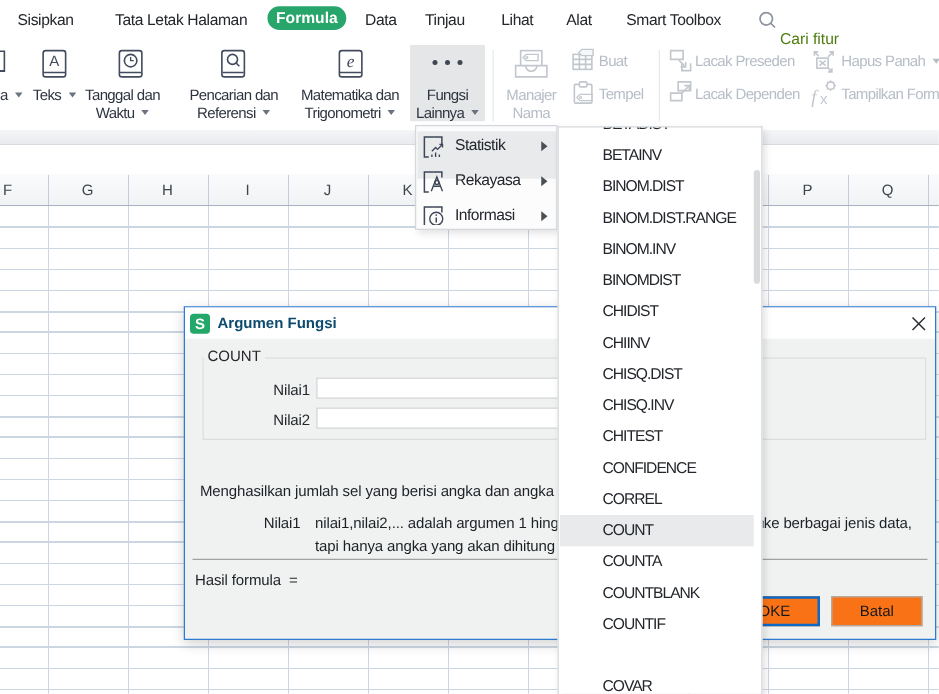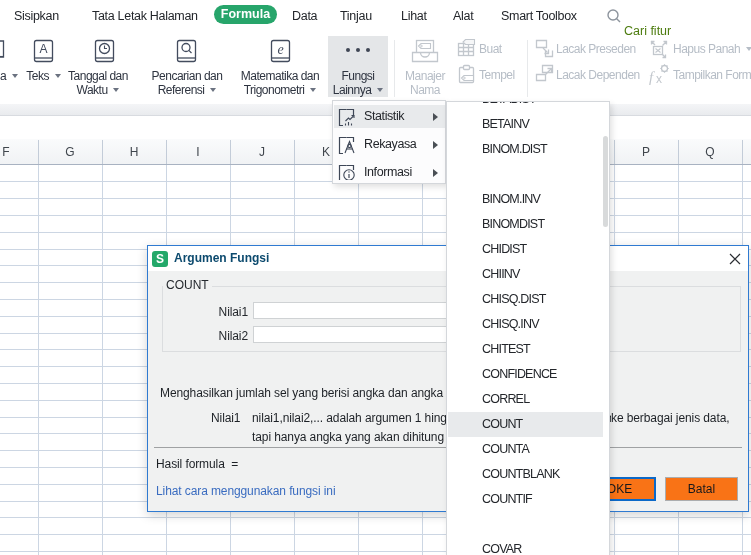--- a/index.html
+++ b/index.html
@@ -23,21 +23,21 @@
   .fungsi-bg { position:absolute; left:328px; top:4px; width:60px; height:61px; background:#e4e6e8; }
   .vsep { position:absolute; width:1px; background:#e7e9eb; }
   
   .fbar { position:absolute; top:116px; left:0; width:751px; height:23px; background:#fff; }
   .chead { position:absolute; top:139px; left:0; width:751px; height:26px;
      background:linear-gradient(#fafbfc,#f0f2f4); }
   .colh { position:absolute; top:6px; width:64px; text-align:center; font-size:12px; color:#40464d; }
   
   .ddmenu { position:absolute; left:332px; top:100px; width:114px; height:84px; background:#fcfcfd;
      border:1px solid #d4d7db; box-shadow:2px 3px 6px rgba(0,0,0,0.12); z-index:30; }
-  .ddrow { position:absolute; left:1px; width:111px; height:23px; }
+  .ddrow { position:absolute; left:1px; width:111px; height:38px; }
   .ddrow.hl { background:#e8eaec; }
   .ddtxt { position:absolute; left:30px; top:4px; font-size:12.5px; letter-spacing:-0.4px; color:#23262b; }
   .ddarrow { position:absolute; right:7px; top:7.5px; width:0; height:0;
      border-top:4px solid transparent; border-bottom:4px solid transparent; border-left:5px solid #4a4f55; }
   
   .submenu { position:absolute; left:446px; top:101px; width:164px; height:454px; background:#fff;
      border:1px solid #d4d7db; border-bottom:none; box-shadow:2px 3px 6px rgba(0,0,0,0.12); z-index:31; overflow:hidden; }
   .subitem { position:absolute; left:1px; width:155px; height:25px; font-size:12.5px; letter-spacing:-0.8px;
      color:#23262b; line-height:25px; padding-left:34px; }
   .subitem.sel { background:#e8eaec; }
@@ -257,21 +257,20 @@
   <div class="finput" style="top:56px;"></div>
   <div class="flabel" style="left:0px;top:83px;">Nilai2</div>
   <div class="finput" style="top:80px;"></div>
   <div class="desc" style="left:12px;top:140px;">Menghasilkan jumlah sel yang berisi angka dan angka di dalam daftar argumen</div>
   <div class="desc" style="left:63px;top:165px;">Nilai1</div>
   <div class="desc" style="left:104px;top:165px;">nilai1,nilai2,... adalah argumen 1 hingga 255 yang dapat berisi atau merujuk</div>
   <div class="desc" style="left:463px;top:165px;background:#f0f1f1;padding-right:4px;">ke berbagai jenis data,</div>
   <div class="desc" style="left:104px;top:184px;">tapi hanya angka yang akan dihitung</div>
   <div class="hr"></div>
   <div class="desc" style="left:8px;top:211px;">Hasil formula&nbsp;&nbsp;=</div>
-  <div class="link">Lihat cara menggunakan fungsi ini</div>
   <div class="btn def" style="left:435px;">OKE</div>
   <div class="btn" style="left:517px;">Batal</div>
 </div>
 
 <div class="ddmenu">
   <div class="ddrow hl" style="top:4px;">
     <div class="ddtxt">Statistik</div>
       <div class="ddarrow"></div>
   </div>
   <div class="ddrow" style="top:32px;">
@@ -301,20 +300,21 @@
     <circle cx="11" cy="67" r="5.2" stroke-width="1.1"></circle>
     <path d="M 11 66 V 70" stroke-width="1.2"></path>
     <circle cx="11" cy="64" r="0.7" fill="#3e4757" stroke="none"></circle>
   </svg>
 </div>
 
 <div class="submenu">
 <div class="subitem" style="top:-15px;">BETADIST</div>
 <div class="subitem" style="top:10px;">BETAINV</div>
 <div class="subitem" style="top:35px;">BINOM.DIST</div>
+<div class="subitem" style="top:60px;">BINOM.DIST.RANGE</div>
 <div class="subitem" style="top:85px;">BINOM.INV</div>
 <div class="subitem" style="top:110px;">BINOMDIST</div>
 <div class="subitem" style="top:135px;">CHIDIST</div>
 <div class="subitem" style="top:160px;">CHIINV</div>
 <div class="subitem" style="top:185px;">CHISQ.DIST</div>
 <div class="subitem" style="top:210px;">CHISQ.INV</div>
 <div class="subitem" style="top:235px;">CHITEST</div>
 <div class="subitem" style="top:260px;">CONFIDENCE</div>
 <div class="subitem" style="top:285px;">CORREL</div>
 <div class="subitem sel" style="top:310px;">COUNT</div>

